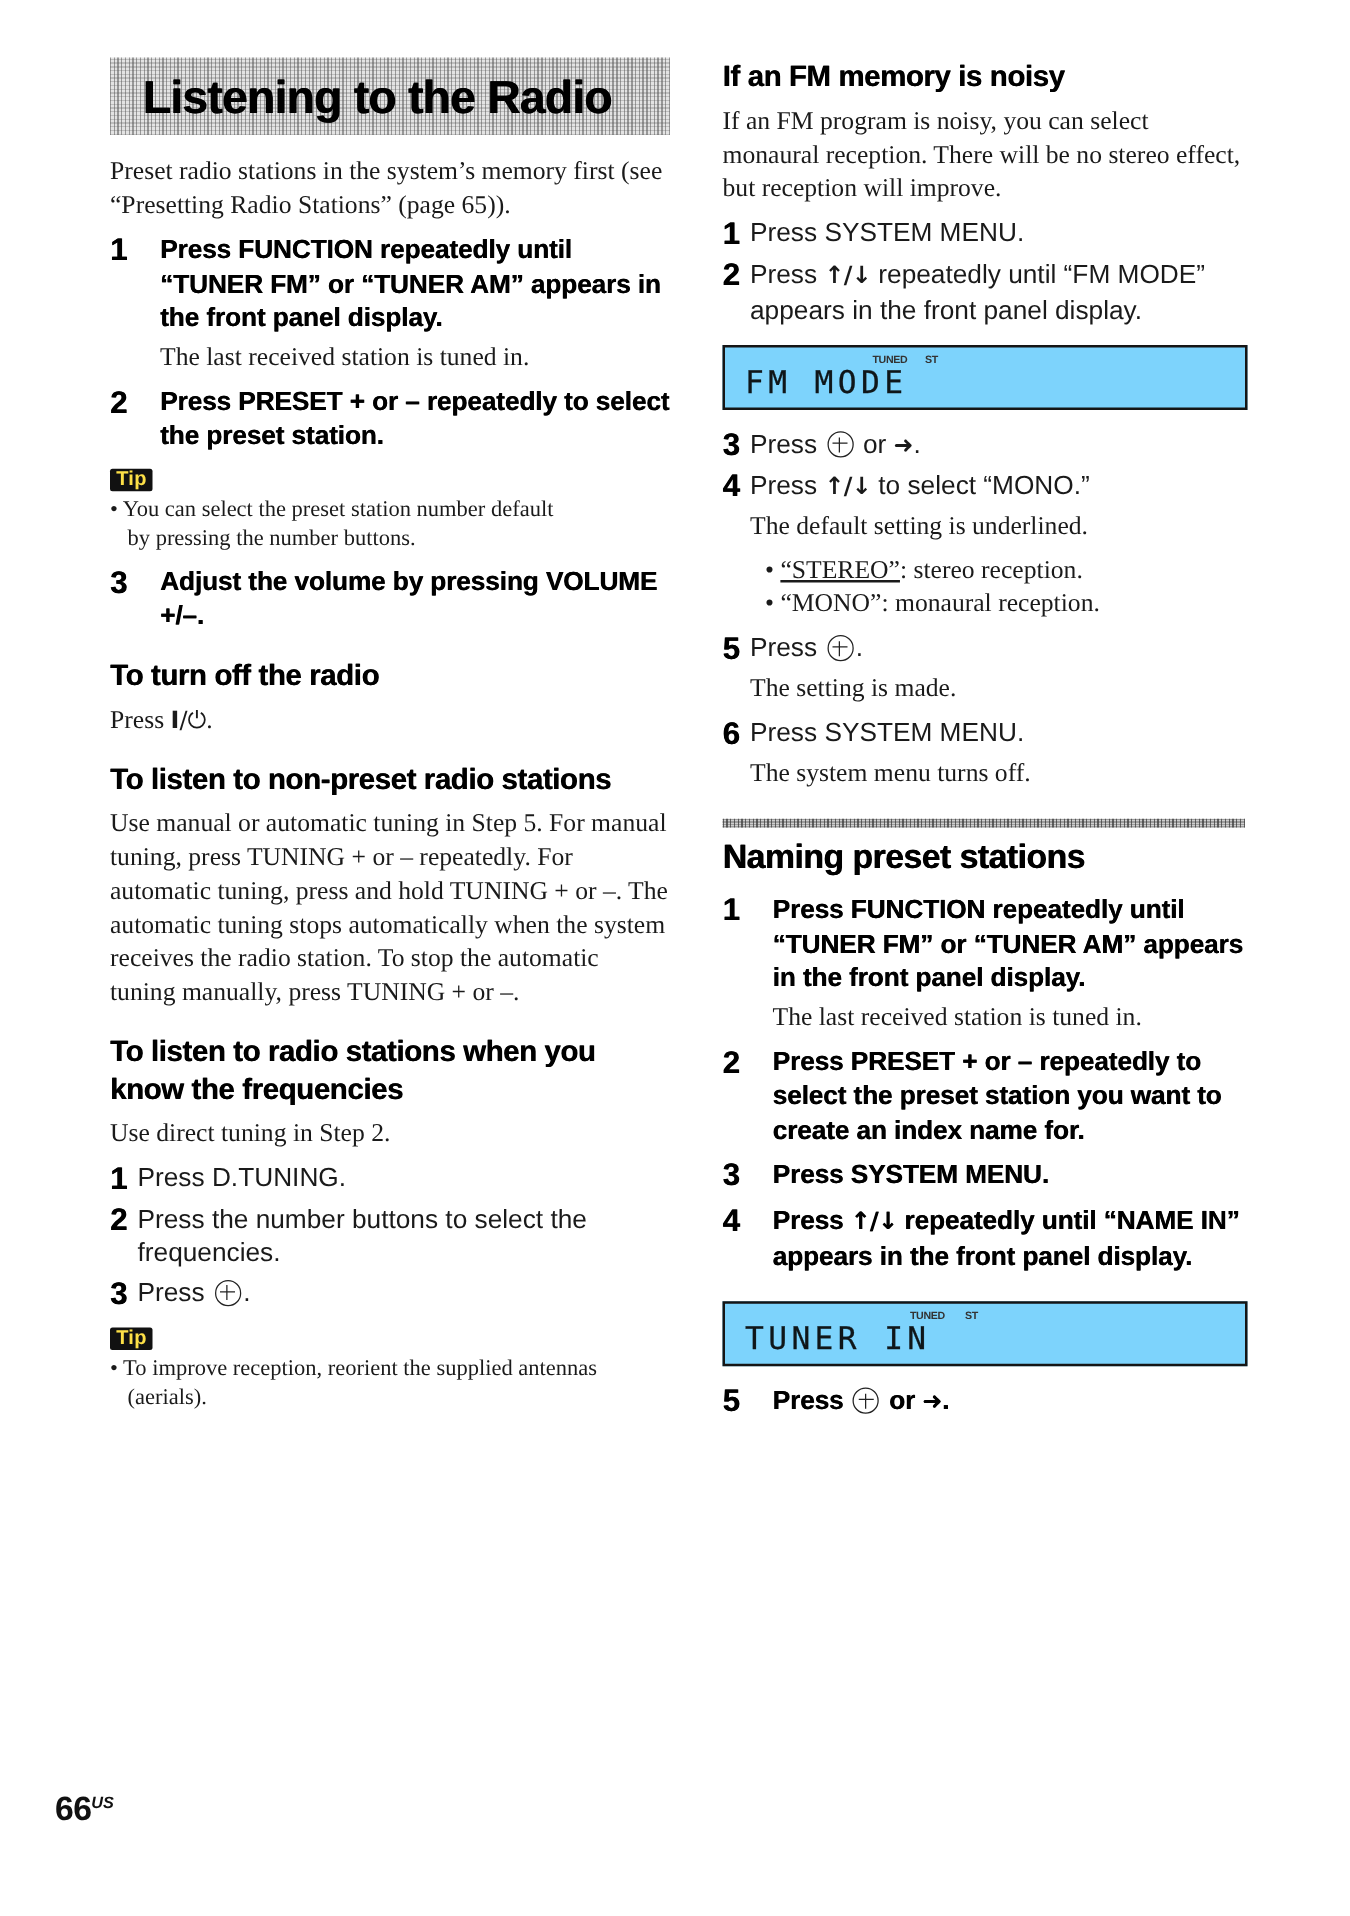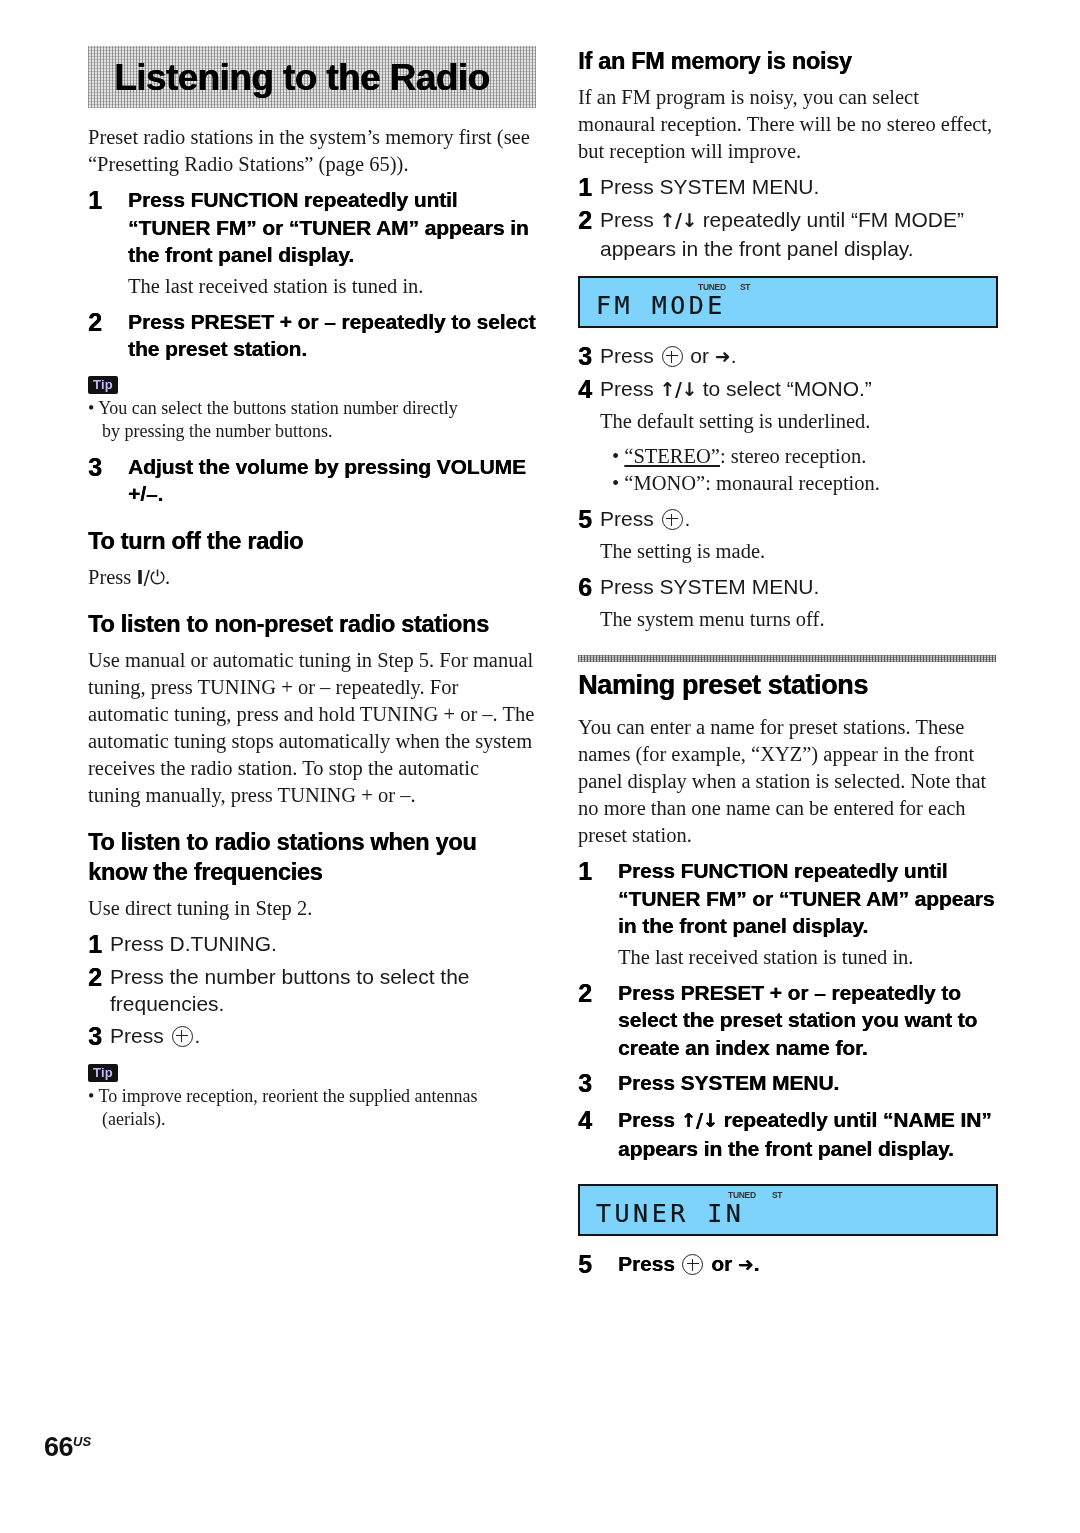--- a/index.html
+++ b/index.html
@@ -165,24 +165,24 @@
     color: #1a1a1a;
     margin: 0;
   }
   .bullet-line .ul { text-decoration: underline; }
 
   
   .tip-wrap { margin: 12px 0 10px 0; }
   .tip-badge {
     display: inline-block;
     background: #111;
-    color: #c4b5fd;
-    font-family: "Liberation Sans", sans-serif;
-    font-weight: bold;
-    font-size: 13px;
+    color: #fde047;
+    font-family: "Liberation Sans", sans-serif;
+    font-weight: bold;
+    font-size: 16px;
     line-height: 15px;
     padding: 1px 5px 2px 5px;
     border-radius: 2px;
     letter-spacing: 0.2px;
   }
   .tip-text {
     font-family: "Liberation Serif", serif;
     font-size: 18px;
     line-height: 23px;
     color: #1a1a1a;
@@ -312,21 +312,21 @@
     <p class="step-note note-indent-wide">The last received station is tuned in.</p>
 
     <div class="step wide">
       <span class="step-num">2</span>
       <span class="step-body step-body-bold">Press PRESET + or – repeatedly to select the preset station.</span>
     </div>
 
     <div class="tip-wrap note-indent-wide">
       <span class="tip-badge">Tip</span>
       <div class="tip-text">
-        <span>• You can select the buttons station number directly</span>
+        <span>• You can select the preset station number default</span>
         <span class="cont">by pressing the number buttons.</span>
       </div>
     </div>
 
     <div class="step wide">
       <span class="step-num">3</span>
       <span class="step-body step-body-bold">Adjust the volume by pressing VOLUME +/–.</span>
     </div>
 
     <h2 class="sans-head">To turn off the radio</h2>
@@ -425,21 +425,20 @@
 
     <div class="step narrow">
       <span class="step-num">6</span>
       <span class="step-body step-body-plain">Press SYSTEM MENU.</span>
     </div>
     <p class="step-note note-indent-narrow">The system menu turns off.</p>
 
     <div class="rule-halftone"></div>
     <h1 class="section-head">Naming preset stations</h1>
 
-    <p class="serif-p">You can enter a name for preset stations. These names (for example, “XYZ”) appear in the front panel display when a station is selected. Note that no more than one name can be entered for each preset station.</p>
 
     <div class="step wide">
       <span class="step-num">1</span>
       <span class="step-body step-body-bold">Press FUNCTION repeatedly until “TUNER FM” or “TUNER AM” appears in the front panel display.</span>
     </div>
     <p class="step-note note-indent-wide">The last received station is tuned in.</p>
 
     <div class="step wide">
       <span class="step-num">2</span>
       <span class="step-body step-body-bold">Press PRESET + or – repeatedly to select the preset station you want to create an index name for.</span>

